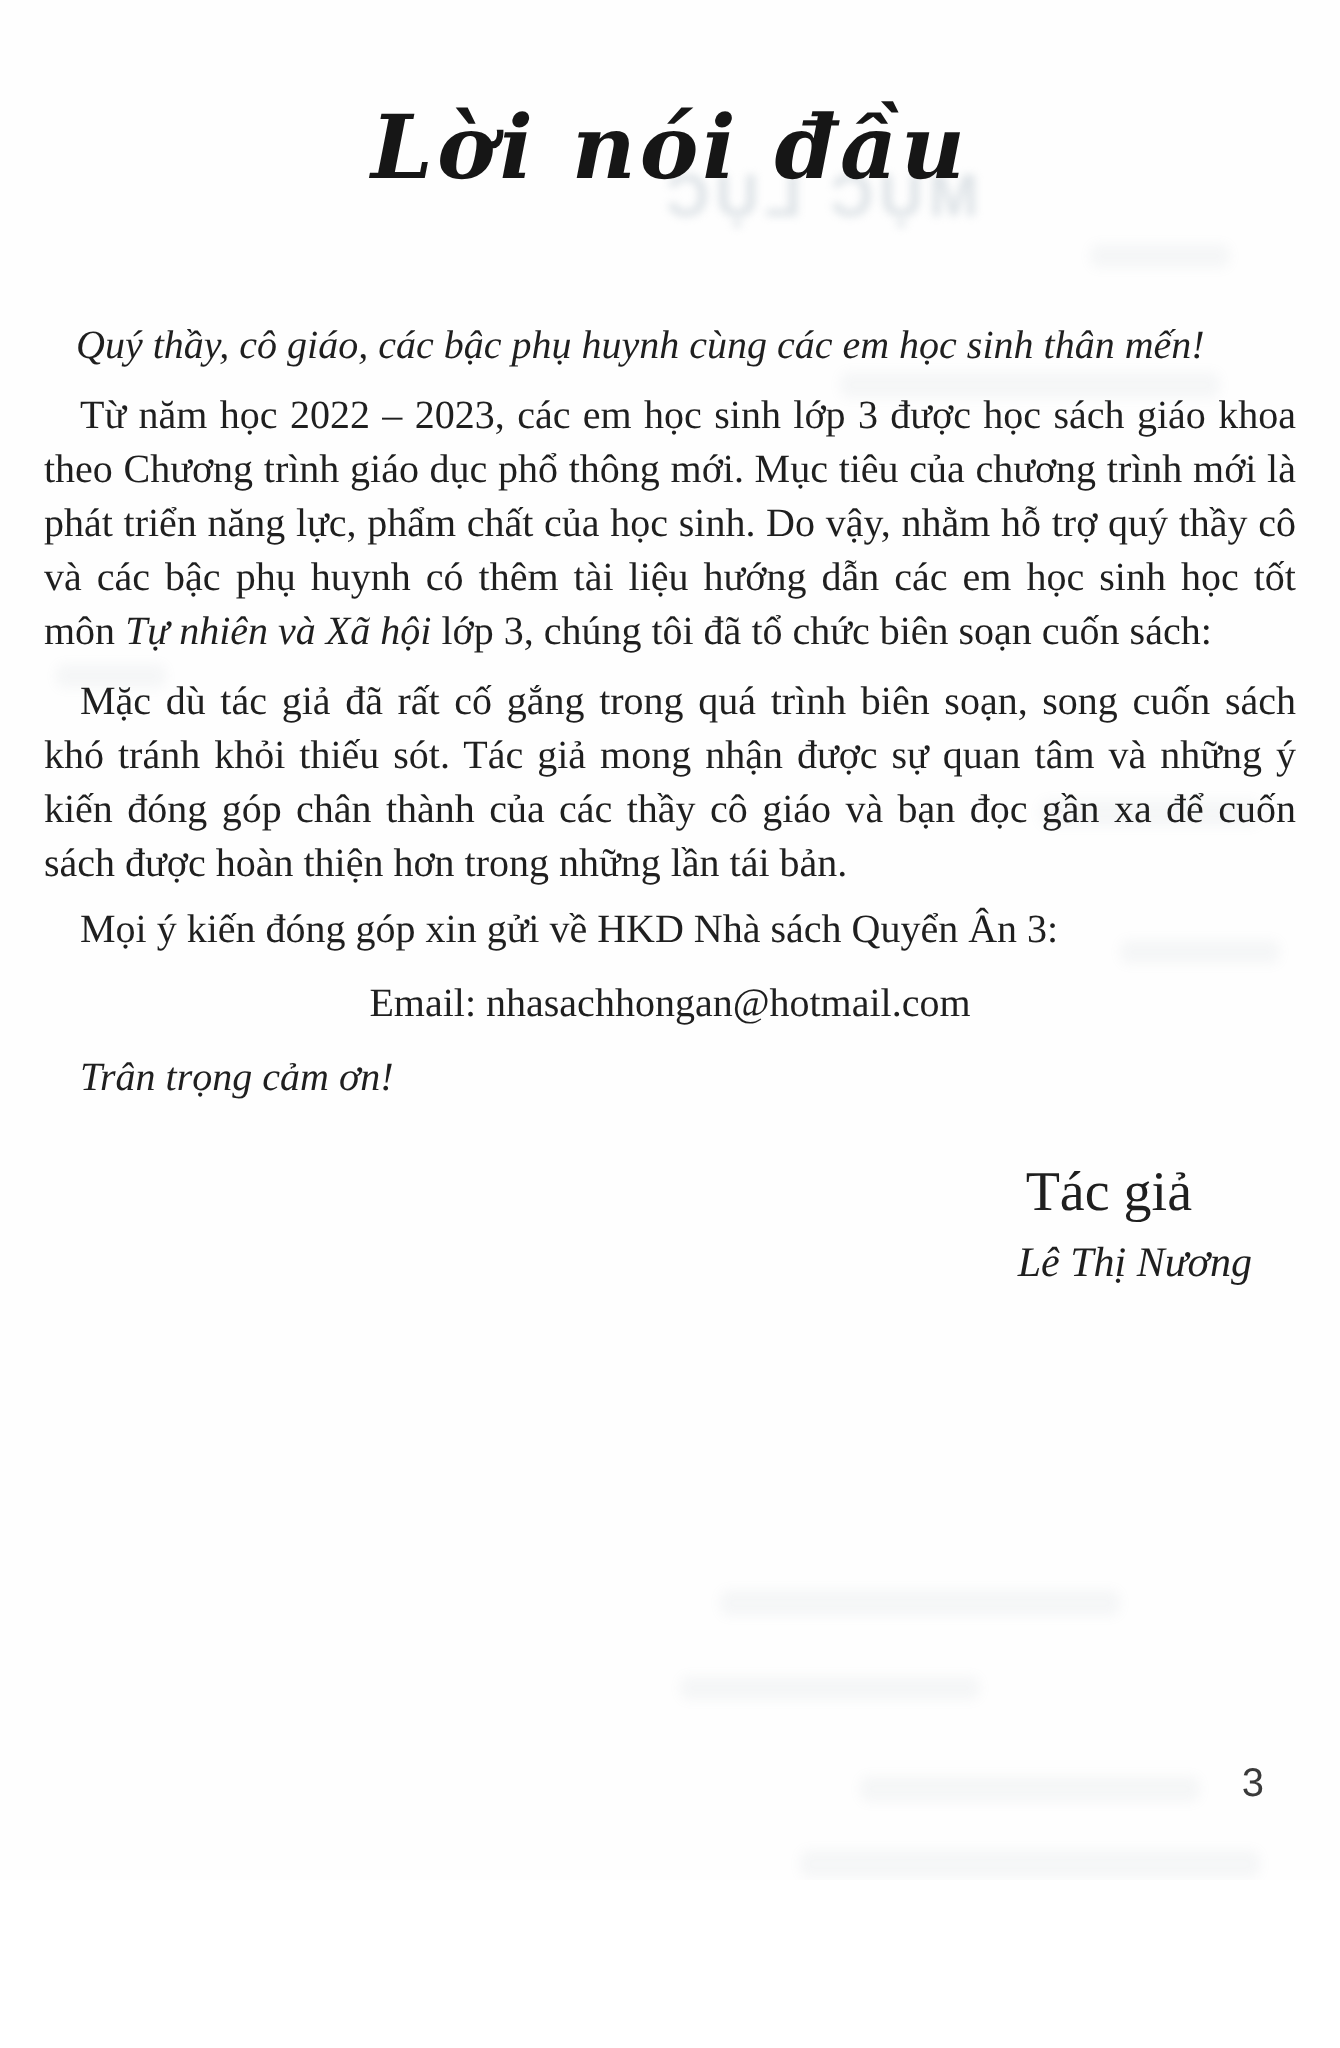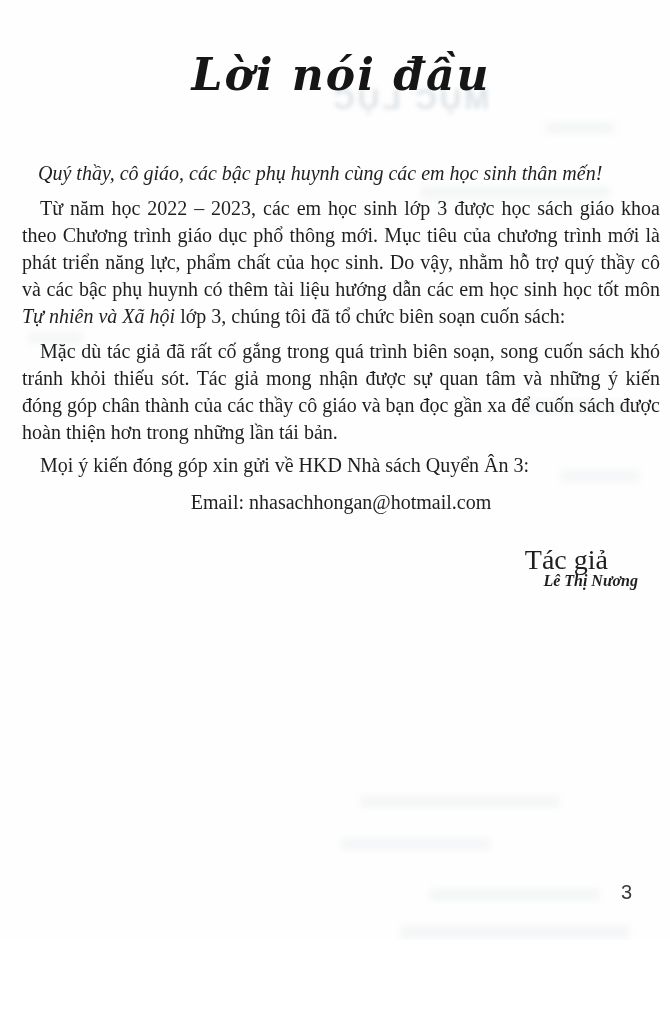--- a/index.html
+++ b/index.html
@@ -5,21 +5,21 @@
   html, body { margin: 0; padding: 0; }
   body {
     width: 670px; height: 1024px;
     background: #ffffff;
     font-family: "Liberation Serif", serif;
   }
   .page {
     position: relative;
     width: 670px; height: 940px;
     box-sizing: border-box;
-    padding: 40px 10px 0 22px;
+    padding: 40px 22px 0 22px;
     background: #fefefe;
     color: #1f1f1f;
     overflow: hidden;
   }
   .page > * { position: relative; z-index: 1; }
 
   
   .ghost-title {
     position: absolute; z-index: 0;
     top: 82px; left: 330px;
@@ -91,22 +91,22 @@
     font-style: italic;
     font-size: 20px; line-height: 27px;
     text-indent: 18px;
   }
   .signature {
     margin-top: 32px;
     display: flex; flex-direction: column; align-items: flex-end;
   }
   .sig-role { font-size: 28px; line-height: 24px; margin-right: 52px; }
   .sig-name {
-    margin-right: 22px;
-    font-size: 16px; font-weight: bold; font-style: italic;
+    margin-top: 10px; margin-right: 22px;
+    font-size: 21px; font-weight: normal; font-style: italic;
   }
   .page-number {
     position: absolute; z-index: 1;
     right: 38px; bottom: 36px;
     font-family: "Liberation Sans", sans-serif;
     font-size: 20px; color: #3a3a3a;
   }
 </style>
 </head>
 <body>
@@ -133,20 +133,21 @@
 
 
 
   <p class="para p3">Mặc dù tác giả đã rất cố gắng trong quá trình biên soạn, song cuốn sách khó tránh khỏi thiếu sót. Tác giả mong nhận được sự quan tâm và những ý kiến đóng góp chân thành của các thầy cô giáo và bạn đọc gần xa để cuốn sách được hoàn thiện hơn trong những lần tái bản.</p>
 
   <p class="para contact">Mọi ý kiến đóng góp xin gửi về HKD Nhà sách Quyển Ân 3:</p>
 
 
   <p class="centered">Email: nhasachhongan@hotmail.com</p>
 
+  <p class="thanks">Trân trọng cảm ơn!</p>
 
   <div class="signature">
     <div class="sig-role">Tác giả</div>
     <div class="sig-name">Lê Thị Nương</div>
   </div>
 
   <div class="page-number">3</div>
 
 </div>
 

